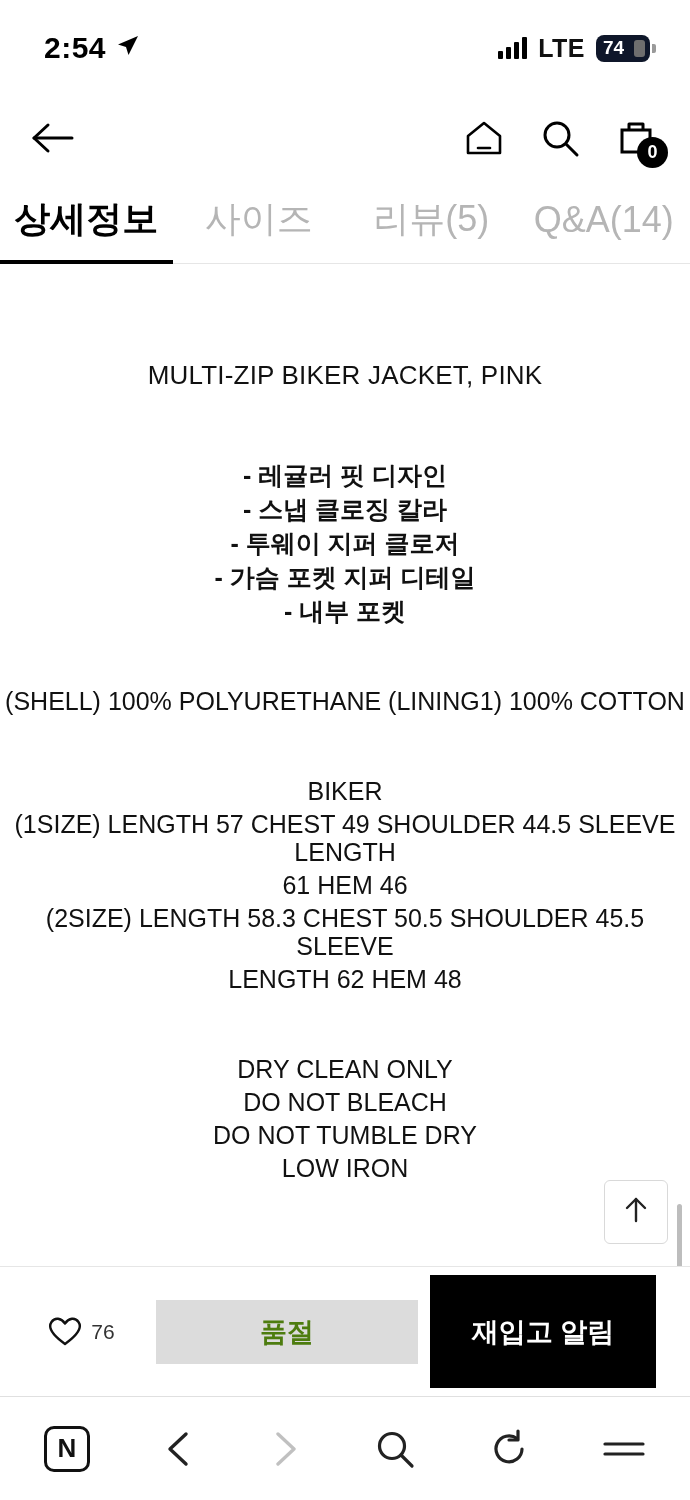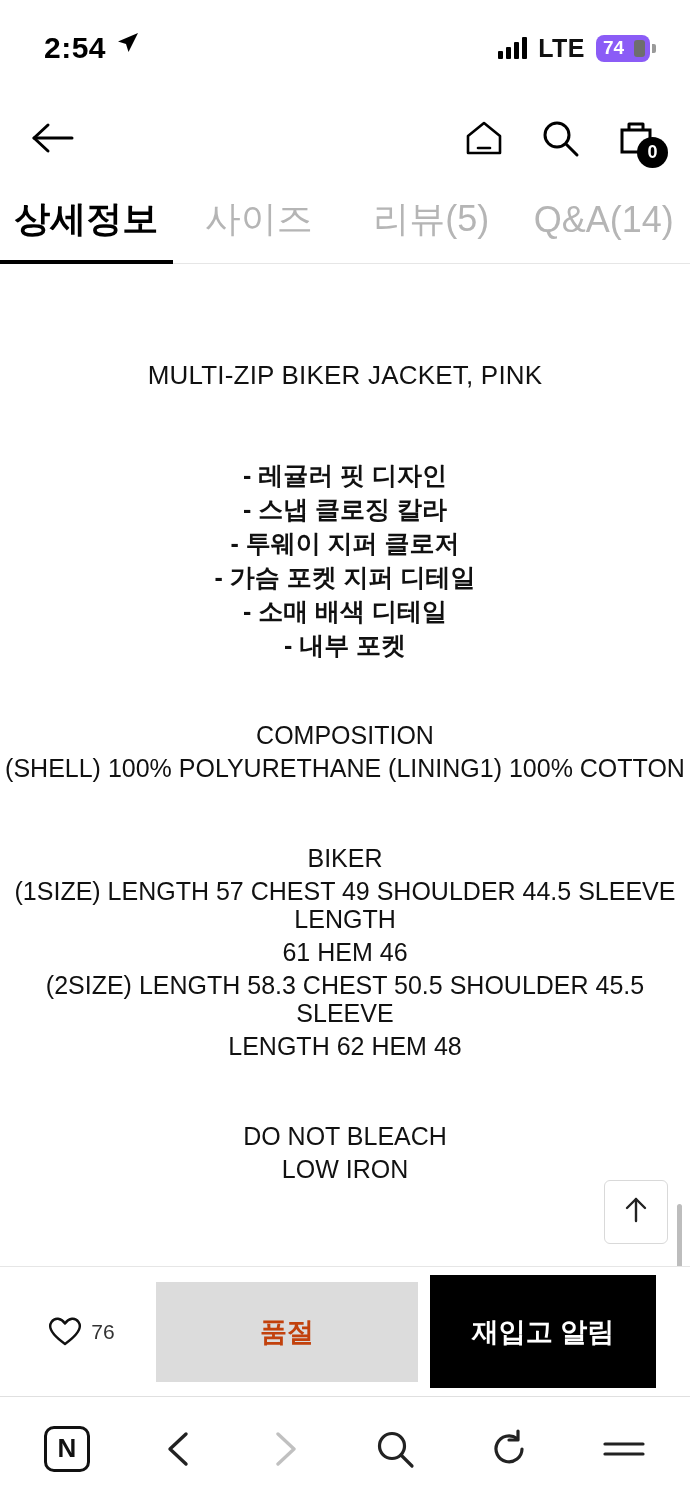--- a/index.html
+++ b/index.html
@@ -24,21 +24,21 @@
   .statusbar {
     height: 96px;
     flex: 0 0 96px;
     display: flex;
     align-items: center;
     justify-content: space-between;
     padding: 0 40px 0 44px;
   }
   .status-left {
     display: flex;
-    align-items: flex-start;
+    align-items: center;
     gap: 10px;
   }
   .status-time {
     font-size: 30px;
     font-weight: bold;
     letter-spacing: 0.5px;
     color: #000;
   }
   .loc-arrow { display: block; }
   .status-right {
@@ -65,21 +65,21 @@
   .lte {
     font-size: 25px;
     font-weight: bold;
     letter-spacing: 0.5px;
   }
   .battery {
     position: relative;
     width: 54px;
     height: 27px;
     border-radius: 8px;
-    background: #8b5cf6;
+    background: #0f172a;
     display: flex;
     align-items: center;
     justify-content: flex-start;
     padding-left: 7px;
   }
   .battery::after {
     content: "";
     position: absolute;
     right: -6px;
     top: 9px;
@@ -244,23 +244,23 @@
     display: flex;
     flex-direction: row;
     align-items: center;
     justify-content: center;
     gap: 6px;
     cursor: pointer;
   }
   .like .count { font-size: 21px; color: #333; }
   .btn-soldout {
     flex: 0 0 262px;
-    height: 100px;
+    height: 64px;
     background: #dcdcdc;
-    color: #c2410c;
+    color: #4d7c0f;
     font-size: 27px;
     font-weight: bold;
     display: flex;
     align-items: center;
     justify-content: center;
     border: none;
     margin-left: 30px;
   }
   .btn-restock {
     flex: 1 1 auto;
@@ -367,39 +367,39 @@
   </div>
 
   <div class="content">
     <div class="desc-title">MULTI-ZIP BIKER JACKET, PINK</div>
 
     <div class="bullets">
       <div>- 레귤러 핏 디자인</div>
       <div>- 스냅 클로징 칼라</div>
       <div>- 투웨이 지퍼 클로저</div>
       <div>- 가슴 포켓 지퍼 디테일</div>
-      <div>- 소매 배색 디테일</div>
       <div>- 내부 포켓</div>
     </div>
 
     <div class="block">
-      <div class="heading">COMPOSITION</div>
       <div>(SHELL) 100% POLYURETHANE (LINING1) 100% COTTON</div>
     </div>
 
     <div class="block">
       <div class="heading">BIKER</div>
       <div>(1SIZE) LENGTH 57 CHEST 49 SHOULDER 44.5 SLEEVE LENGTH</div>
       <div>61 HEM 46</div>
       <div>(2SIZE) LENGTH 58.3 CHEST 50.5 SHOULDER 45.5 SLEEVE</div>
       <div>LENGTH 62 HEM 48</div>
     </div>
 
     <div class="block wash">
+      <div>DRY CLEAN ONLY</div>
       <div>DO NOT BLEACH</div>
+      <div>DO NOT TUMBLE DRY</div>
       <div>LOW IRON</div>
     </div>
 
     <div class="scroll-indicator"></div>
 
     <div class="to-top">
       <span>
         <svg width="28" height="30" viewBox="0 0 28 30">
           <line x1="14" y1="26" x2="14" y2="4" stroke="#222" stroke-width="2.4" stroke-linecap="round"></line>
           <path d="M5 13 L14 4 L23 13" fill="none" stroke="#222" stroke-width="2.4" stroke-linecap="round" stroke-linejoin="round"></path>

